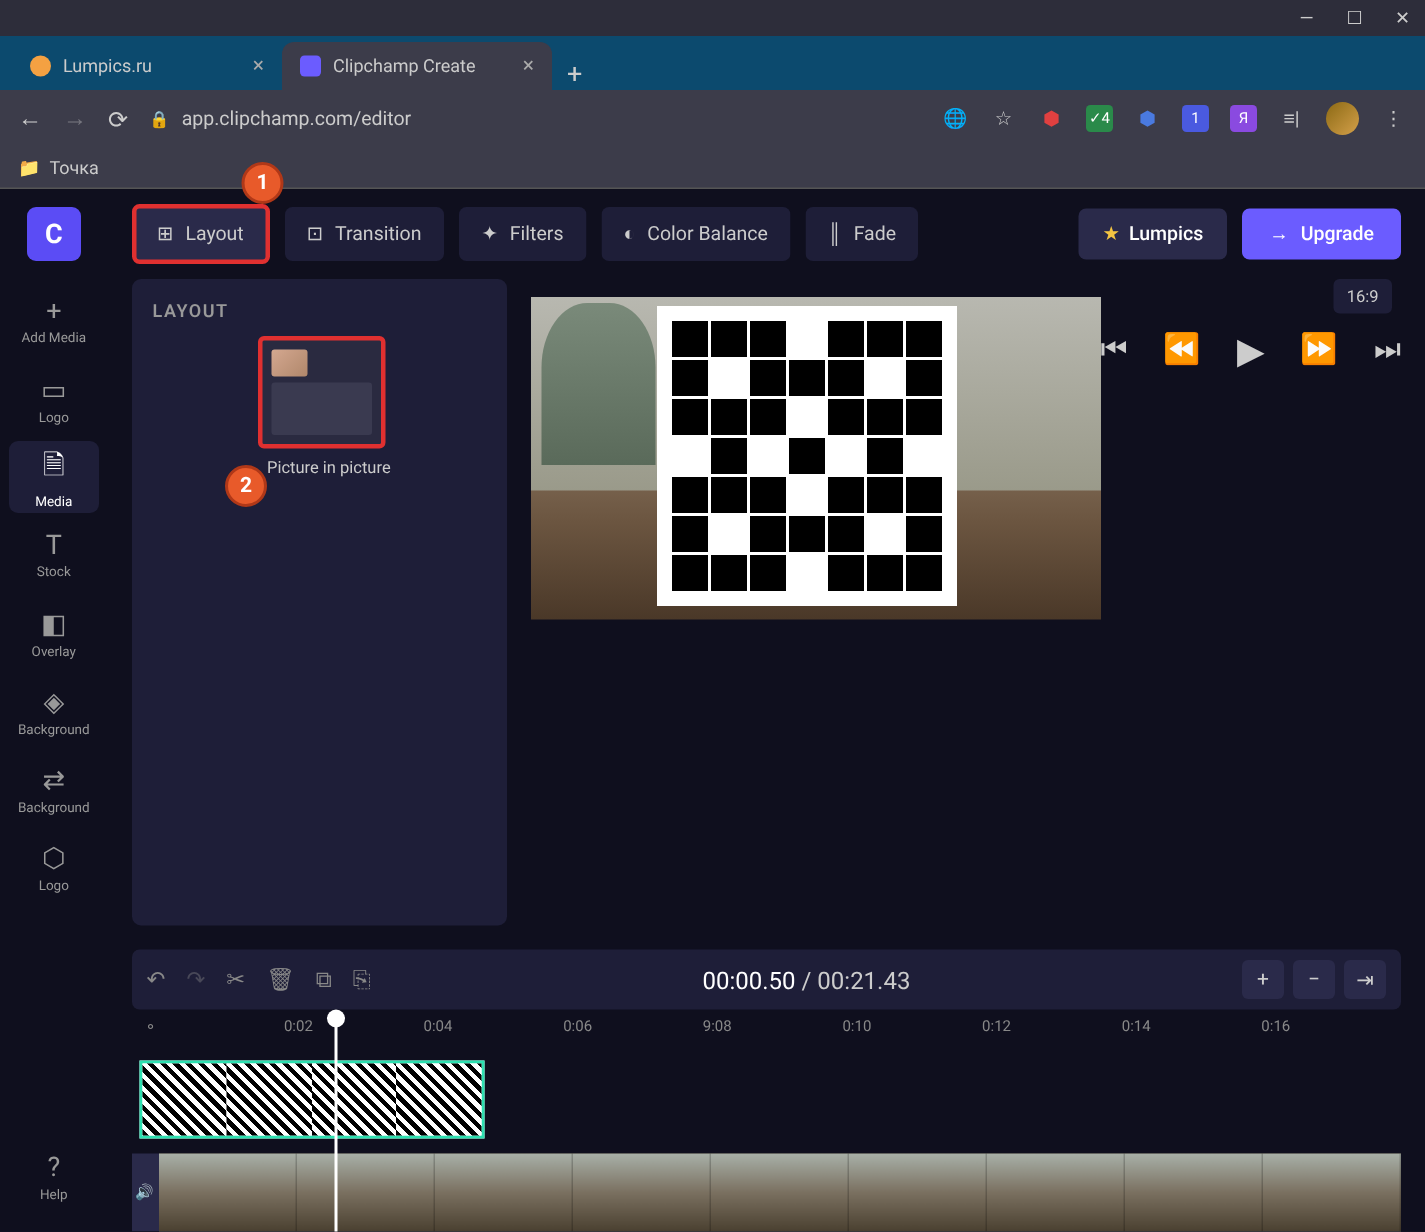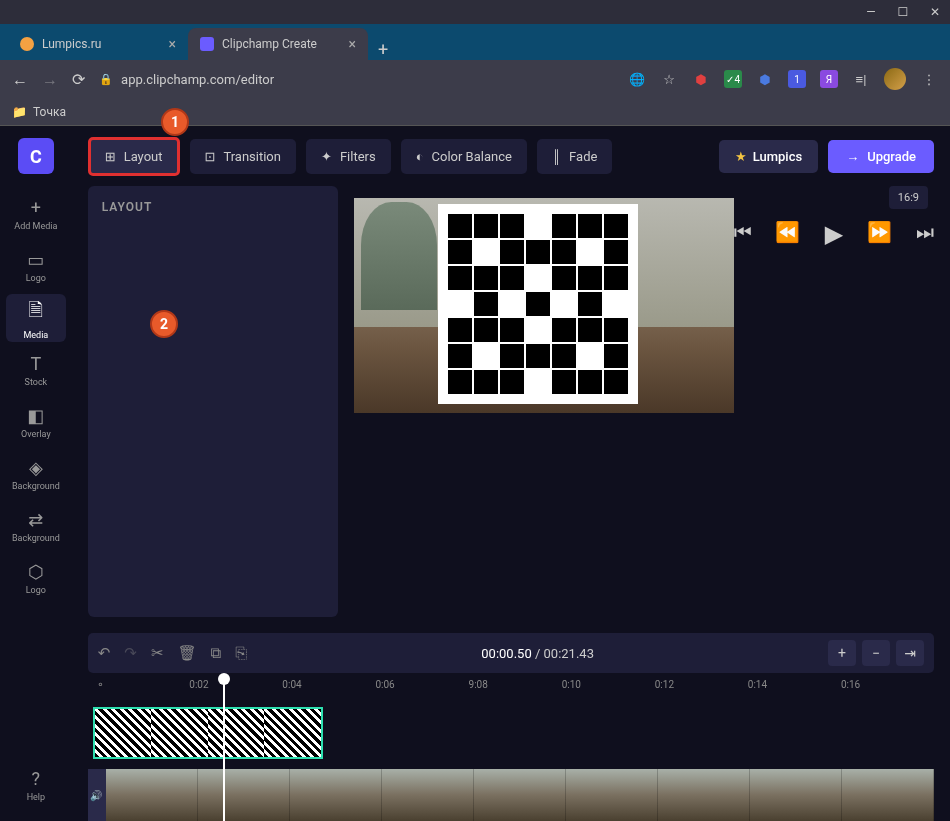--- a/index.html
+++ b/index.html
@@ -52,21 +52,21 @@
 .building{position:absolute;left:0;top:0;width:100%;height:60%;background:linear-gradient(180deg,#b8b8b0 0%,#9a9a8a 100%)}
 .tower{position:absolute;left:2%;top:2%;width:20%;height:50%;background:linear-gradient(180deg,#7a8a7a,#5a6a5a);border-radius:40% 40% 0 0}
 .qr{position:absolute;left:84px;top:6px;width:200px;height:200px;background:#fff;padding:10px}
 .qr-grid{width:100%;height:100%;display:grid;grid-template-columns:repeat(7,1fr);grid-template-rows:repeat(7,1fr);gap:2px}
 .qr-cell{background:#000}
 .qr-cell.w{background:#fff}
 .playback{display:flex;gap:24px;margin-top:26px;color:#ccc}
 .play-btn{font-size:20px;cursor:pointer}
 .timeline-bar{height:40px;background:#1e1e38;margin:16px 16px 0;border-radius:5px;display:flex;align-items:center;padding:0 10px;gap:14px;color:#888}
 .tl-icon{font-size:15px;cursor:pointer}
-.tl-time{margin:0 auto;font-size:13px;color:#ccc}
+.tl-time{margin:0 auto;font-size:16px;color:#ccc}
 .tl-time .cur{color:#fff}
 .tl-right{display:flex;gap:6px}
 .tl-rbtn{width:28px;height:26px;background:#2a2a4a;border-radius:4px;display:flex;align-items:center;justify-content:center;color:#ccc;font-size:14px}
 .ruler{height:20px;margin:6px 16px 0;position:relative;color:#888;font-size:10px}
 .ruler-mark{position:absolute;top:0}
 .playhead{position:absolute;left:135px;top:0;width:2px;height:250px;background:#fff;z-index:5}
 .playhead::before{content:"";position:absolute;top:-6px;left:-5px;width:12px;height:12px;background:#fff;border-radius:50%}
 .tracks{margin:8px 16px 0;position:relative}
 .track1{height:52px;width:230px;border:2px solid #2de0b0;background:#fff;display:flex;margin-left:5px}
 .qr-sm{flex:1;background:repeating-linear-gradient(45deg,#000 0,#000 3px,#fff 3px,#fff 6px)}
@@ -197,20 +197,27 @@
         </div>
       <div class="export">
           <span>→</span>
           <span>Upgrade</span>
         </div>
     </div>
 
     <div class="content">
       <div class="panel">
         <div class="panel-title">LAYOUT</div>
+        <div class="pip-item">
+          <div class="pip-box">
+            <div class="pip-thumb"></div>
+            <div class="pip-bg"></div>
+          </div>
+          <div class="pip-label">Picture in picture</div>
+        </div>
       </div>
 
       <div class="preview">
         <div class="ratio-badge">16:9</div>
         <div class="video-canvas">
           <div class="building"></div>
           <div class="tower"></div>
           <div class="qr">
             <div class="qr-grid">
               <div class="qr-cell"></div>

